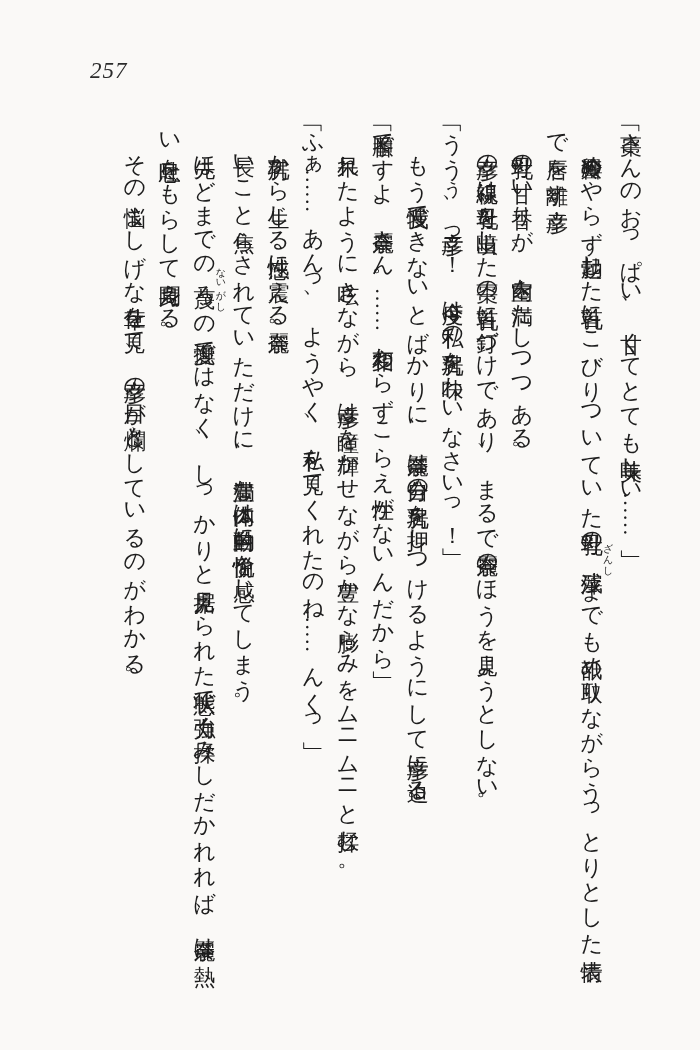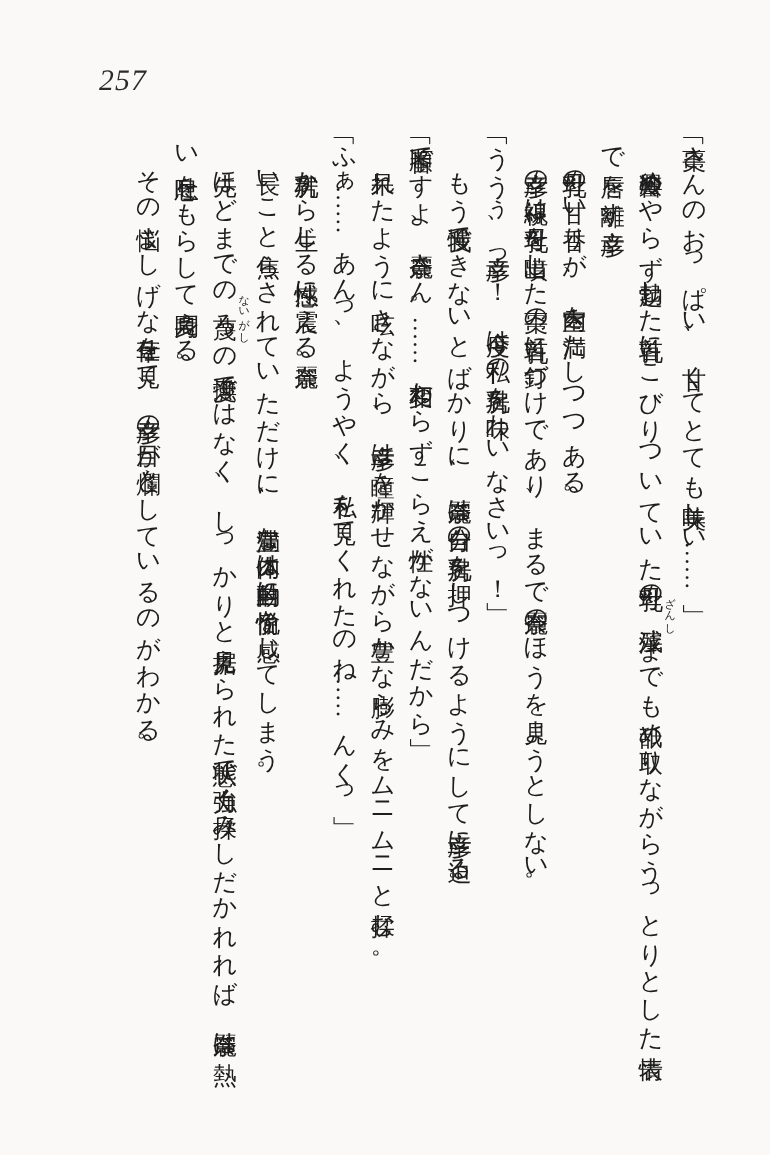--- a/index.html
+++ b/index.html
@@ -15,21 +15,21 @@
     font-family: "Liberation Serif", "DejaVu Serif", serif;
   }
   .page {
     position: absolute;
     inset: 0;
   }
   .page-number {
     position: absolute;
     top: 58px;
     left: 90px;
-    font-size: 27px;
+    font-size: 23px;
     font-style: italic;
     color: #2b2b2b;
     letter-spacing: 1px;
   }
   .text-body {
     position: absolute;
     top: 118px;
     right: 52px;
     height: 836px;
     writing-mode: vertical-rl;

